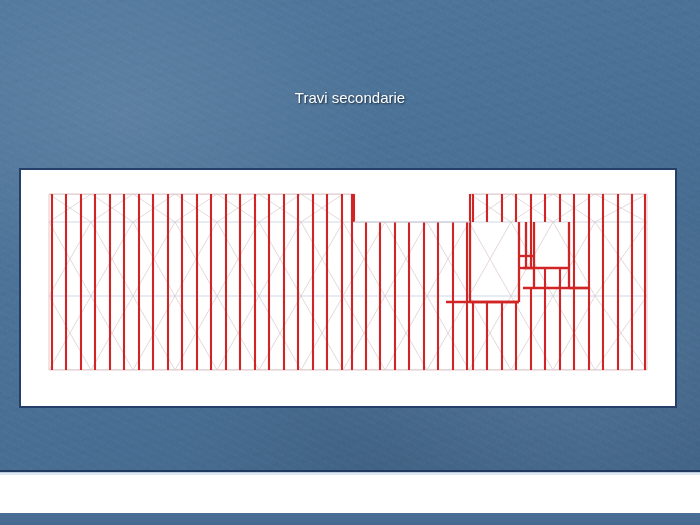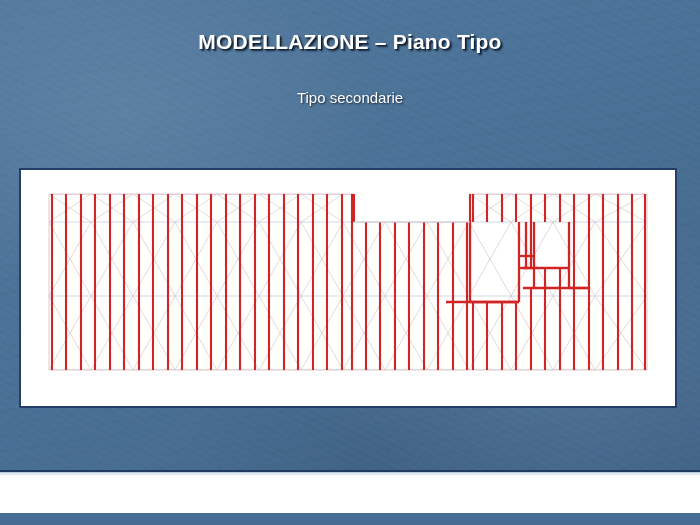--- a/index.html
+++ b/index.html
@@ -102,22 +102,21 @@
     height: 12px;
     background: linear-gradient(180deg, #4a6f97 0%, #466a90 100%);
   }
 </style>
 </head>
 <body>
 
 <div id="slide">
   <div class="texture"></div>
 
-  <div id="title">MODELLAZIONE – Piano Tipo</div>
-  <div id="subtitle">Tipo secondarie</div>
+  <div id="subtitle">Travi secondarie</div>
 
   <div id="panel">
     <div id="drawing">
       <svg viewBox="0 0 654 236" preserveAspectRatio="none">
         <defs>
           <clipPath id="plan-clip">
 
             <path d="M 28,24 L 333,24 L 333,52 L 449,52 L 449,24 L 626,24 L 626,200 L 28,200 Z"></path>
           </clipPath>
           <clipPath id="void-clip">

